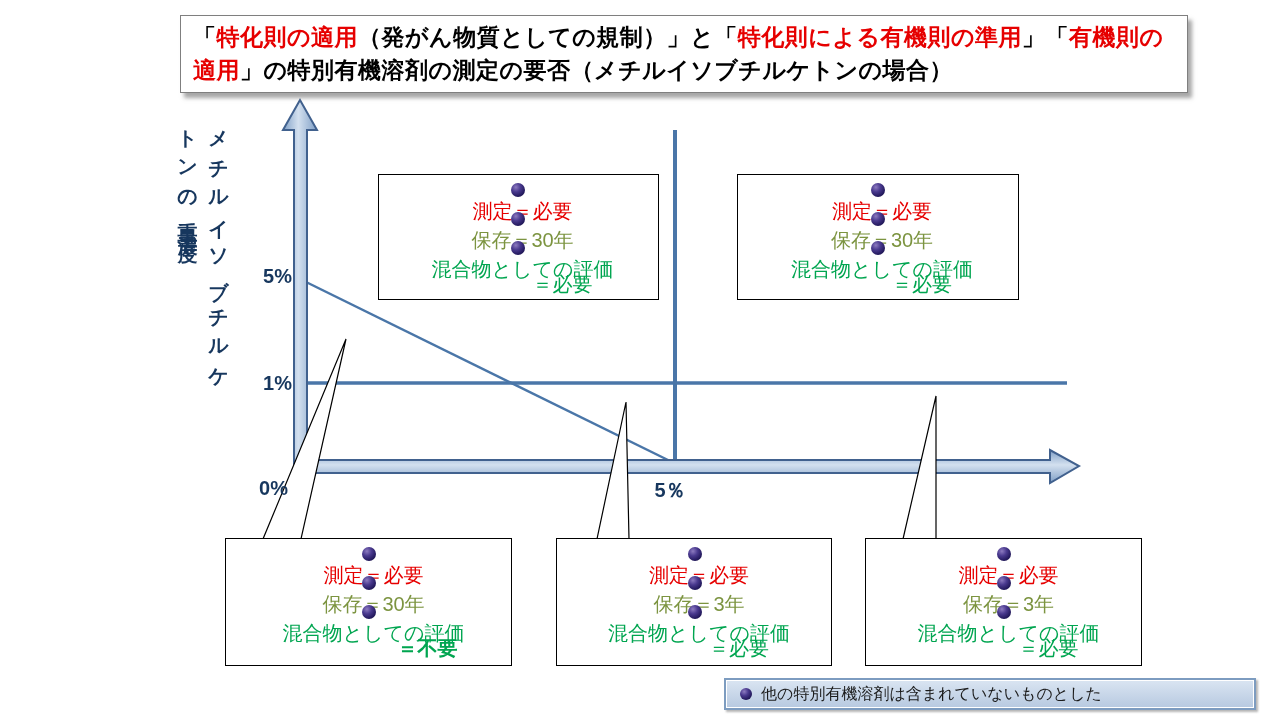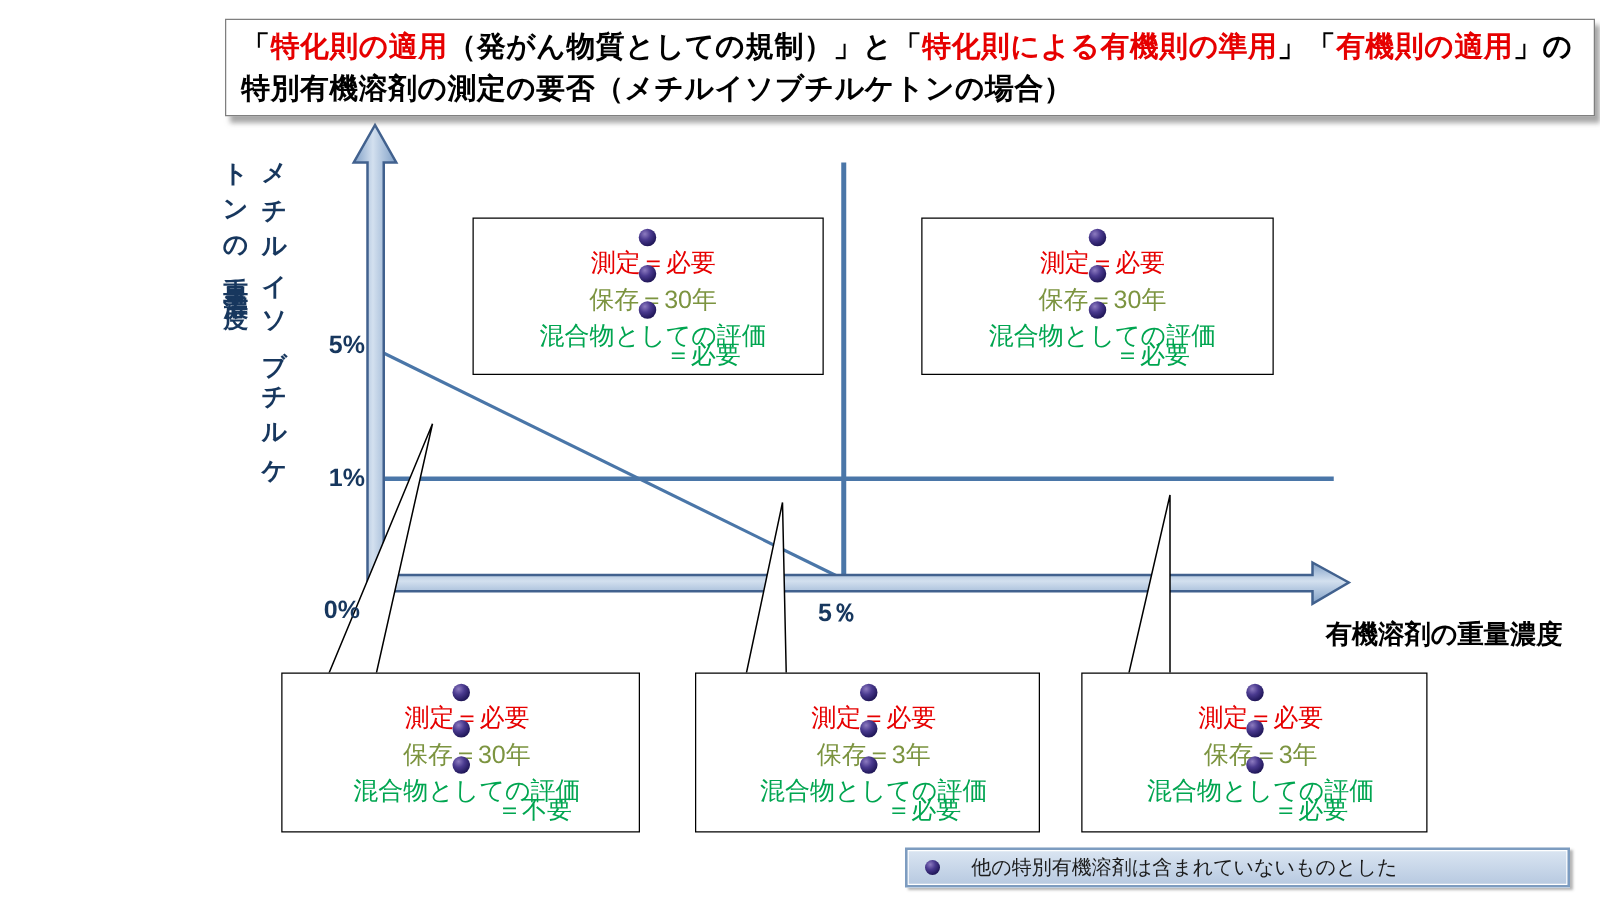--- a/index.html
+++ b/index.html
@@ -4,21 +4,21 @@
 <style>
   * { margin:0; padding:0; box-sizing:border-box; }
   html,body { background:#ffffff; }
   .slide {
     position:relative; width:1280px; height:720px; background:#ffffff;
     font-family:"Liberation Sans", sans-serif; overflow:hidden;
   }
   .overlay { position:absolute; left:0; top:0; }
 
   .title-box {
-    position:absolute; left:180px; top:15px; width:1096px; min-height:76px;
+    position:absolute; left:180px; top:15px; width:1008px; min-height:76px;
     background:#ffffff; border:1px solid #7f7f7f;
     box-shadow:4px 5px 4px rgba(120,120,120,.65);
     padding:5px 12px; font-size:23px; font-weight:bold; line-height:33px;
     color:#000; letter-spacing:0.5px;
   }
 
   .y-title {
     position:absolute; left:170px; top:116px; height:280px; width:64px;
     writing-mode:vertical-rl; text-orientation:mixed; white-space:pre-line;
     font-size:20px; font-weight:bold; letter-spacing:7px; line-height:31px;
@@ -29,32 +29,32 @@
   .x-axis-title { position:absolute; left:1010px; top:493px; width:240px;
     text-align:right; font-size:21px; font-weight:bold; }
 
   .info-box {
     position:absolute; background:#ffffff; border:1.5px solid #000000;
     font-size:20px; line-height:29px; padding:8px 4px 0 12px;
   }
   .info-box.single { display:flex; align-items:center; padding:0 4px 0 12px; }
   .line { display:flex; align-items:center; height:29px;flex-direction:column; }
   .line.cont { padding-left:80px; }
-  .line.cont-wide { padding-left:108px; }
+  .line.cont-wide { padding-left:108px;font-weight:bold; }
 
   .bullet {
     display:inline-block; width:14px; height:14px; border-radius:50%; flex:none;
     background:radial-gradient(circle at 35% 30%, #8d7bc0 0%, #4a3a8f 35%, #241a5e 70%, #120c33 100%);
     margin-right:9px;
   }
   .bullet.small { width:12px; height:12px; }
 
   .note-bar {
     position:absolute; left:724px; top:678px; width:532px; height:32px;
-    display:flex; align-items:center; padding-left:14px; gap:16px;
+    display:flex; align-items:center; padding-left:14px; gap:0;
     background:linear-gradient(180deg,#dae5f2 0%,#b7c9e0 100%);
     border:2px solid #7d9cc0; box-shadow:2px 2px 2px rgba(90,90,90,.45), inset 0 0 0 1px #ffffff;
     font-size:16px; color:#1b1b1b;
   }
 
   .tail { fill:#ffffff; stroke:#000000; stroke-width:1.2; }
 </style>
 </head>
 <body>
 
@@ -90,21 +90,20 @@
     <span style="color: rgb(0, 0, 0);">「</span><span style="color: rgb(230, 0, 0);">特化則の適用</span><span style="color: rgb(0, 0, 0);">（発がん物質としての規制）」と「</span><span style="color: rgb(230, 0, 0);">特化則による有機則の準用</span><span style="color: rgb(0, 0, 0);">」「</span><span style="color: rgb(230, 0, 0);">有機則の適用</span><span style="color: rgb(0, 0, 0);">」の特別有機溶剤の測定の要否（メチルイソブチルケトンの場合）</span>
   </div>
 
   <div class="y-title" style="color: rgb(23, 55, 94);">メチルイソブチルケ
 トンの重量濃度</div>
 
   <div class="tick right" style="left: 240px; top: 265px; width: 52px; color: rgb(23, 55, 94);">5%</div>
   <div class="tick right" style="left: 240px; top: 372px; width: 52px; color: rgb(23, 55, 94);">1%</div>
   <div class="tick right" style="left: 236px; top: 477px; width: 52px; color: rgb(23, 55, 94);">0%</div>
   <div class="tick" style="left: 640px; top: 477px; width: 60px; text-align: center; color: rgb(23, 55, 94);">5％</div>
-  <div class="x-axis-title" style="color: rgb(0, 0, 0);">有機溶剤の重量濃度</div>
 
   <div class="info-box" style="left:378px;top:174px;width:281px;height:126px;">
     <div class="line">
       <span class="bullet"></span>
       <span style="color: rgb(230, 0, 0);">測定＝必要</span>
     </div>
     <div class="line">
       <span class="bullet"></span>
       <span style="color: rgb(124, 148, 64);">保存＝30年</span>
     </div>

